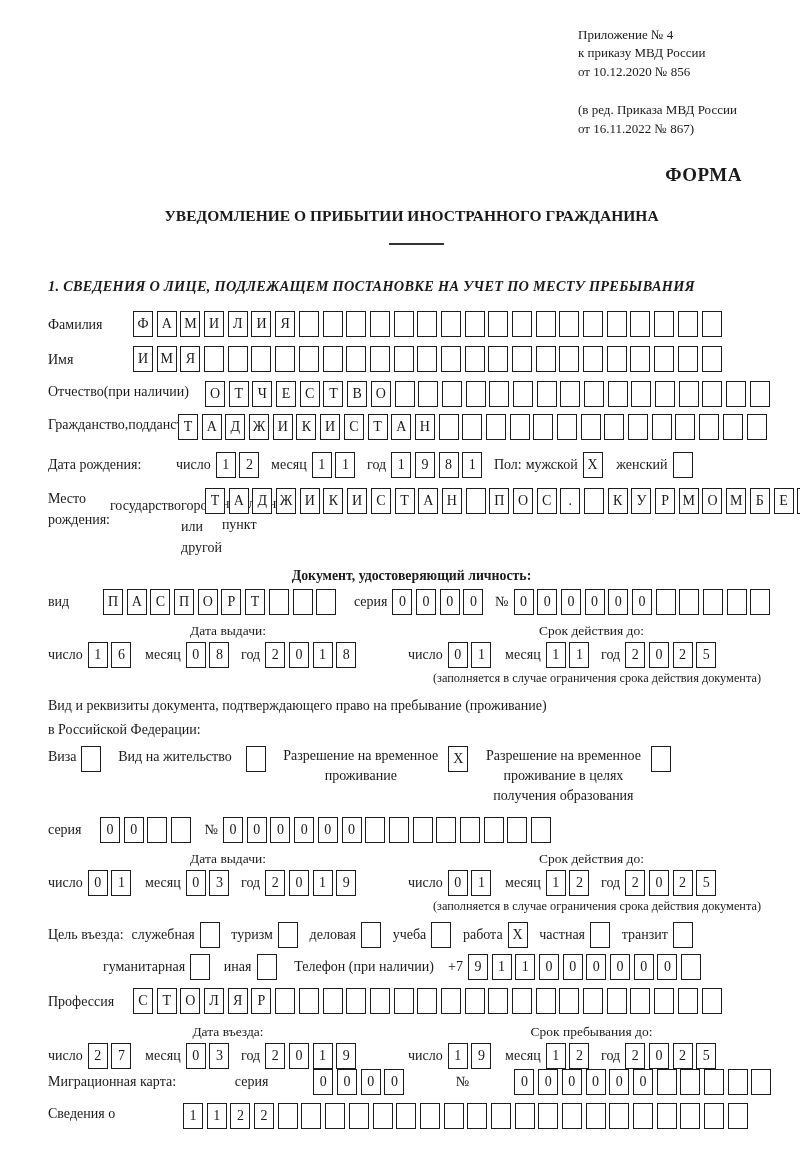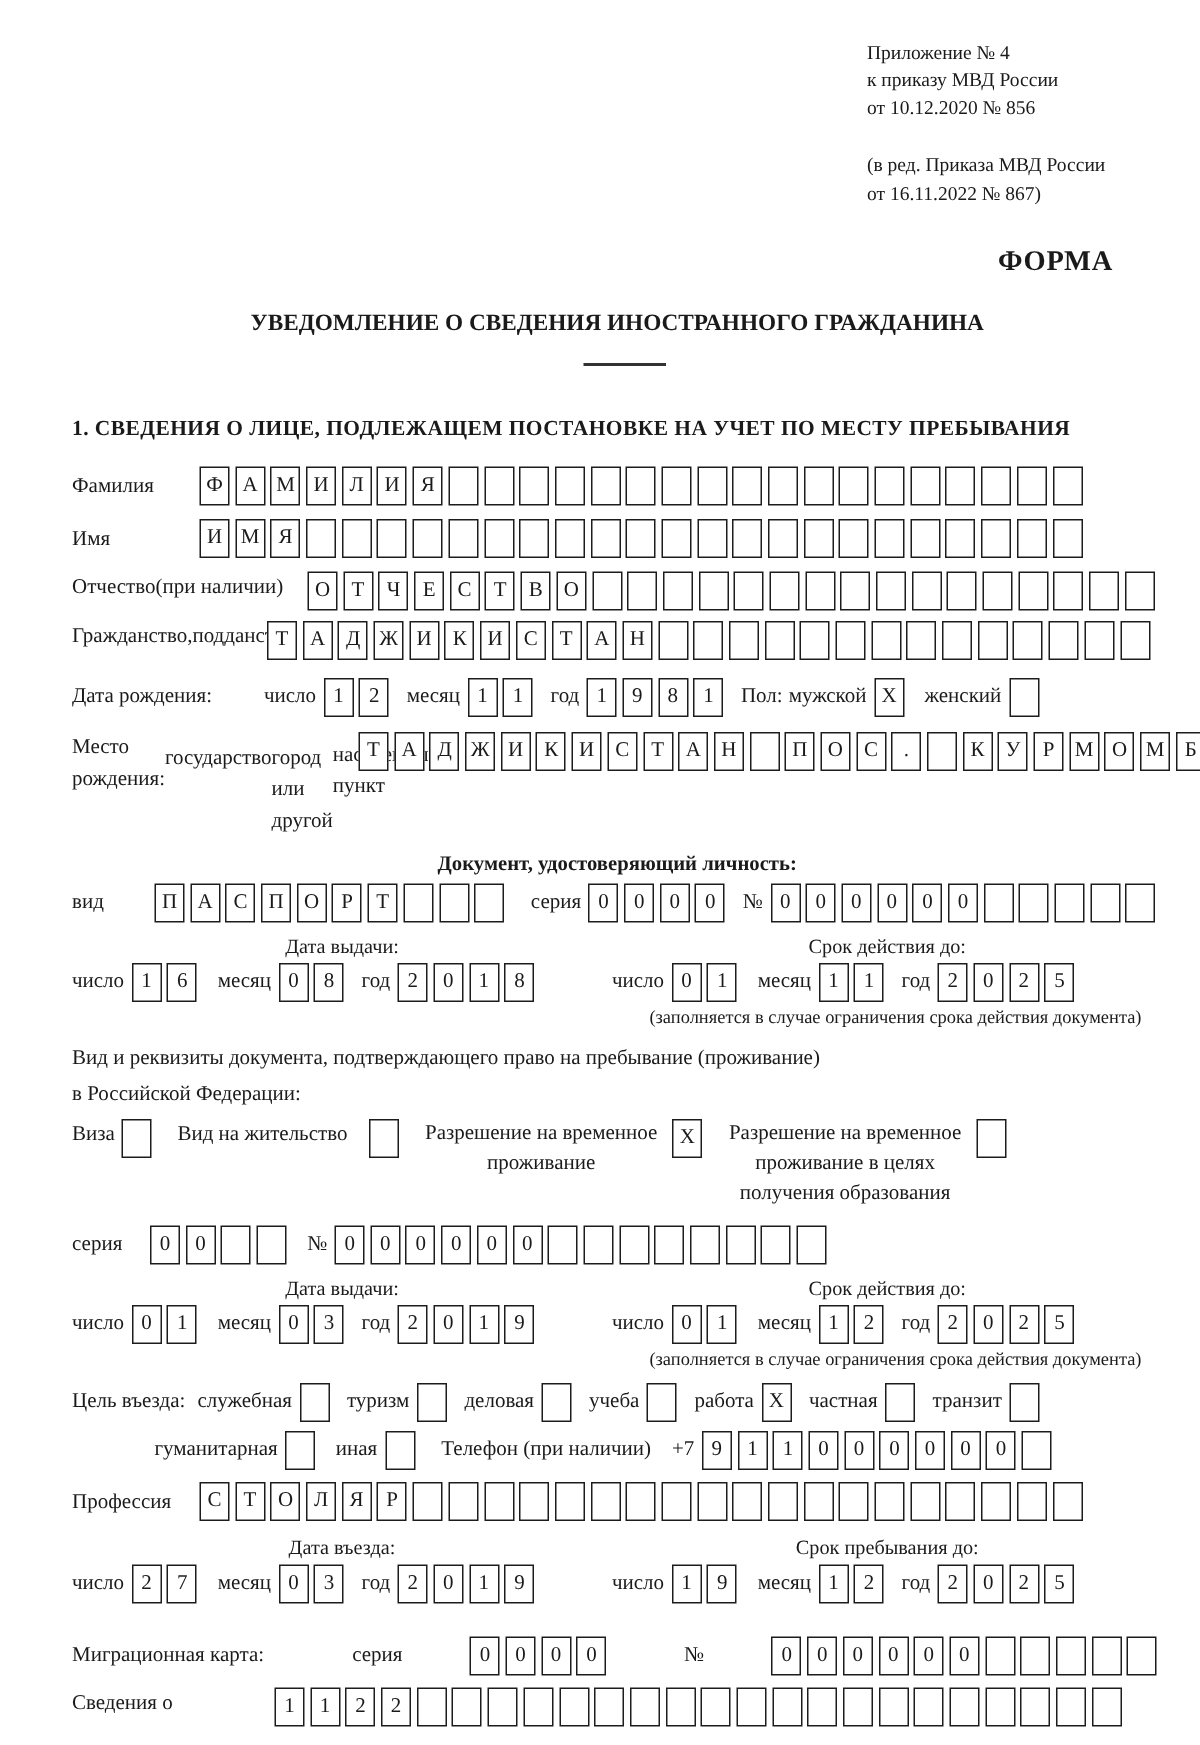--- a/index.html
+++ b/index.html
@@ -7,21 +7,21 @@
     width:800px;height:1163px;overflow:hidden;box-sizing:border-box;
     font-family:"Liberation Serif","DejaVu Serif",serif;
     color:#1a1a1a;font-size:14px;position:relative;
     padding:26px 25px 10px 48px;
   }
   .appendix{margin-left:530px;font-size:13px;line-height:1.42;}
   .appendix .note{margin-top:20px;}
   .forma{font-weight:bold;text-align:right;padding-right:33px;margin-top:26px;font-size:19px;letter-spacing:.5px;}
   .title{font-weight:bold;text-align:center;font-size:15.5px;line-height:1.55;margin-top:18px;}
   .blank-line{display:inline-block;width:55px;border-bottom:2px solid #333;height:14px;margin-left:10px;}
-  .section-heading{font-weight:bold;font-size:14.3px;margin-top:26px;letter-spacing:.3px;}
+  .section-heading{font-weight:bold;font-size:14.3px;margin-top:26px;letter-spacing:.3px;font-style:italic;}
   .form-row{display:flex;align-items:flex-start;margin-top:7px;}
   .vcenter{align-items:center;}
   .lbl{line-height:28px;flex:none;}
   .lbl2{line-height:21px;flex:none;}
   .w85{width:85px;}
   .w130{width:130px;}
   .w157{width:157px;}
   .w135{width:135px;}
   .cells{display:flex;flex-wrap:nowrap;flex:none;}
   .cell{
@@ -54,21 +54,21 @@
   <div>Приложение № 4</div>
   <div>к приказу МВД России</div>
   <div>от 10.12.2020 № 856</div>
   <div class="note">(в ред. Приказа МВД России</div>
   <div>от 16.11.2022 № 867)</div>
 </div>
 
 <div class="forma">ФОРМА</div>
 
 <div class="title">
-  <div>УВЕДОМЛЕНИЕ О СВЕДЕНИЯ ИНОСТРАННОГО ГРАЖДАНИНА</div>
+  <div>УВЕДОМЛЕНИЕ О ПРИБЫТИИ ИНОСТРАННОГО ГРАЖДАНИНА</div>
   <div><span class="blank-line"></span></div>
 </div>
 
 <div class="section-heading">1. СВЕДЕНИЯ О ЛИЦЕ, ПОДЛЕЖАЩЕМ ПОСТАНОВКЕ НА УЧЕТ ПО МЕСТУ ПРЕБЫВАНИЯ</div>
 
 <div class="form-row" style="margin-top:16px;">
   <span class="lbl w85">Фамилия</span>
   <span class="cells">
       <span class="cell">Ф</span>
       <span class="cell">А</span>
@@ -219,21 +219,21 @@
   <span class="dlbl" style="margin-left:4px;">мужской</span>
   <span class="cells">
       <span class="cell">X</span>
     </span>
   <span class="dlbl ml10">женский</span>
   <span class="cells">
       <span class="cell"></span>
     </span>
 </div>
 
-<div class="form-row" style="margin-top:10px;gap:34px;">
+<div class="form-row" style="margin-top:10px;">
   <span class="stack w157 lbl2">
     <span>Место рождения:</span>
     <span style="margin-top:7px;">государство</span>
     <span style="margin-top:7px;">город или другой</span>
     <span style="margin-top:5px;">населенный пункт</span>
   </span>
   <span class="stack">
     <span class="cells rowgap">
         <span class="cell">Т</span>
         <span class="cell">А</span>
@@ -630,21 +630,21 @@
     <span class="dlbl ml8">год</span>
     <span class="cells">
         <span class="cell">2</span>
         <span class="cell">0</span>
         <span class="cell">2</span>
         <span class="cell">5</span>
       </span>
   </span>
 </div>
 
-<div class="form-row vcenter" style="margin-top:22px;gap:40px;">
+<div class="form-row vcenter" style="margin-top:0;gap:40px;">
   <span style="width:200px;">Миграционная карта:</span>
   <span class="dlbl">серия</span>
   <span class="cells">
       <span class="cell">0</span>
       <span class="cell">0</span>
       <span class="cell">0</span>
       <span class="cell">0</span>
     </span>
   <span class="ml8 dlbl">№</span>
   <span class="cells">

